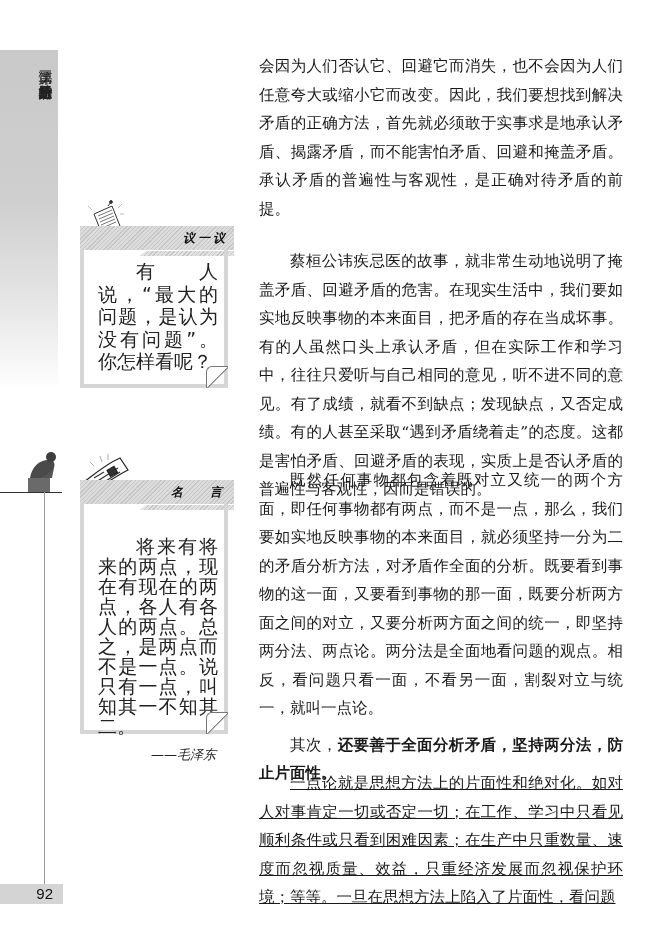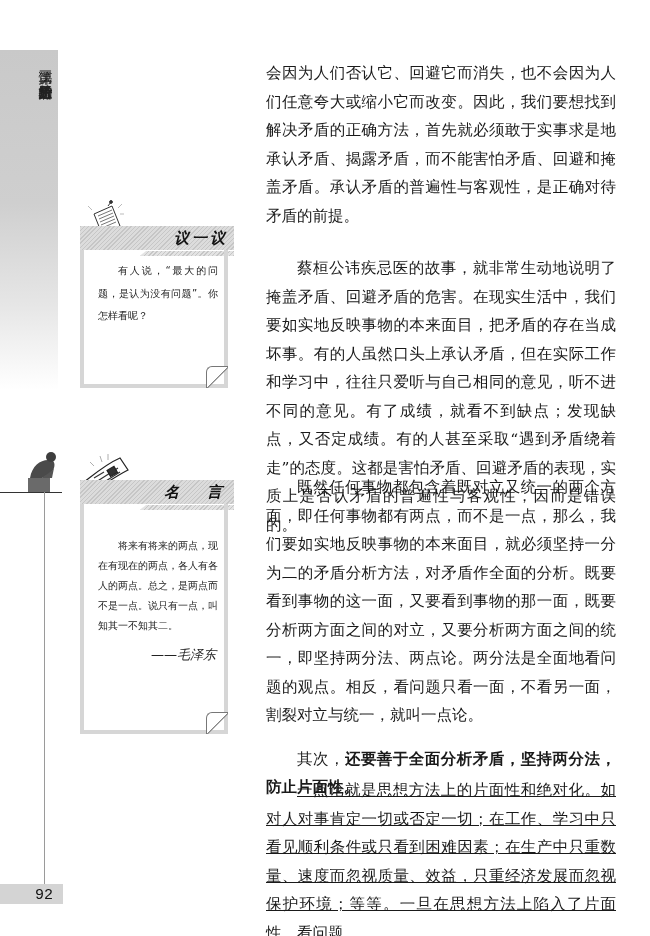--- a/index.html
+++ b/index.html
@@ -23,65 +23,65 @@
   
   .thinker { position:absolute; left:22px; top:448px; width:42px; height:46px; }
   .hrule { position:absolute; left:0; top:492px; width:62px; height:1px; background:#333; }
   .vrule { position:absolute; left:44px; top:492px; width:1px; height:393px; background:#9a9a9a; }
 
   
   .pagetab {
     position:absolute; left:0; top:884px; width:63px; height:20px;
     background:#d4d4d4; text-align:right;
   }
-  .pagetab span { font-family:Liberation Mono, monospace; font-size:15px; line-height:20px; padding-right:10px; color:#111; }
+  .pagetab span { font-family:Liberation Sans, sans-serif; font-size:15px; line-height:20px; padding-right:10px; color:#111; }
 
   
   .sidebox { position:absolute; left:80px; width:148px; }
   .sidebox .header {
     position:absolute; left:0; top:0; width:154px; height:24px;
     background:repeating-linear-gradient(135deg,#c6c6c6 0 1px,#dcdcdc 1px 3px);
   }
   .sidebox .header .under {
     position:absolute; left:60px; right:0; bottom:-6px; height:5px;
     background:repeating-linear-gradient(135deg,#c6c6c6 0 1px,#e3e3e3 1px 3px);
     clip-path:polygon(6px 0,100% 0,100% 100%,0 100%);
   }
   .sidebox .title {
     position:absolute; right:6px; top:0; font-family:"DejaVu Serif",serif;
-    font-style:italic; font-weight:bold; font-size:15px; line-height:24px; color:#111; letter-spacing:3px;
+    font-style:italic; font-weight:bold; font-size:12px; line-height:24px; color:#111; letter-spacing:3px;
   }
   .sidebox .frame {
     position:absolute; left:0; top:24px; width:148px;
     border-left:4px solid #d6d6d6; border-right:4px solid #d6d6d6; border-bottom:4px solid #d6d6d6;
     box-sizing:border-box;
   }
   .sidebox .body {
-    font-size:10px; line-height:22.5px; color:#222; padding:6px 6px 10px 14px;
+    font-size:19px; line-height:22.5px; color:#222; padding:6px 6px 10px 14px;
     text-indent:2em; text-align:justify;
   }
   .sidebox .author {
     font-family:"DejaVu Serif",serif; font-style:italic; font-size:13px; text-align:right;
     padding:0 8px 26px 0; color:#222;
   }
   .curl {
     position:absolute; right:-4px; bottom:-4px; width:22px; height:22px;
     background:linear-gradient(135deg,#ffffff 0 48%,#888 49% 52%,transparent 53%);
     border-left:1px solid #777; border-top:1px solid #777; border-top-left-radius:6px;
     box-sizing:border-box;
   }
   .icon-doc { position:absolute; left:4px; top:-26px; width:44px; height:40px; }
   .icon-paper { position:absolute; left:0px; top:-28px; width:54px; height:42px; }
 
   
   .main {
     position:absolute; left:251px; top:44px; width:380px;
     font-size:15.5px; color:#1a1a1a;
   }
-  .p { margin:15px; line-height:28.5px; text-align:justify; text-justify:inter-character; }
+  .p { margin:8px; line-height:28.5px; text-align:justify; text-justify:inter-character; }
   .p.indent { text-indent:2em; }
   .p.serif { font-family:"DejaVu Serif",serif; line-height:28.5px; }
   .b { font-weight:bold; }
   .block { position:absolute; left:0; width:380px; }
 </style>
 </head>
 <body>
 
 <div class="band"></div>
 <div class="chapter">

